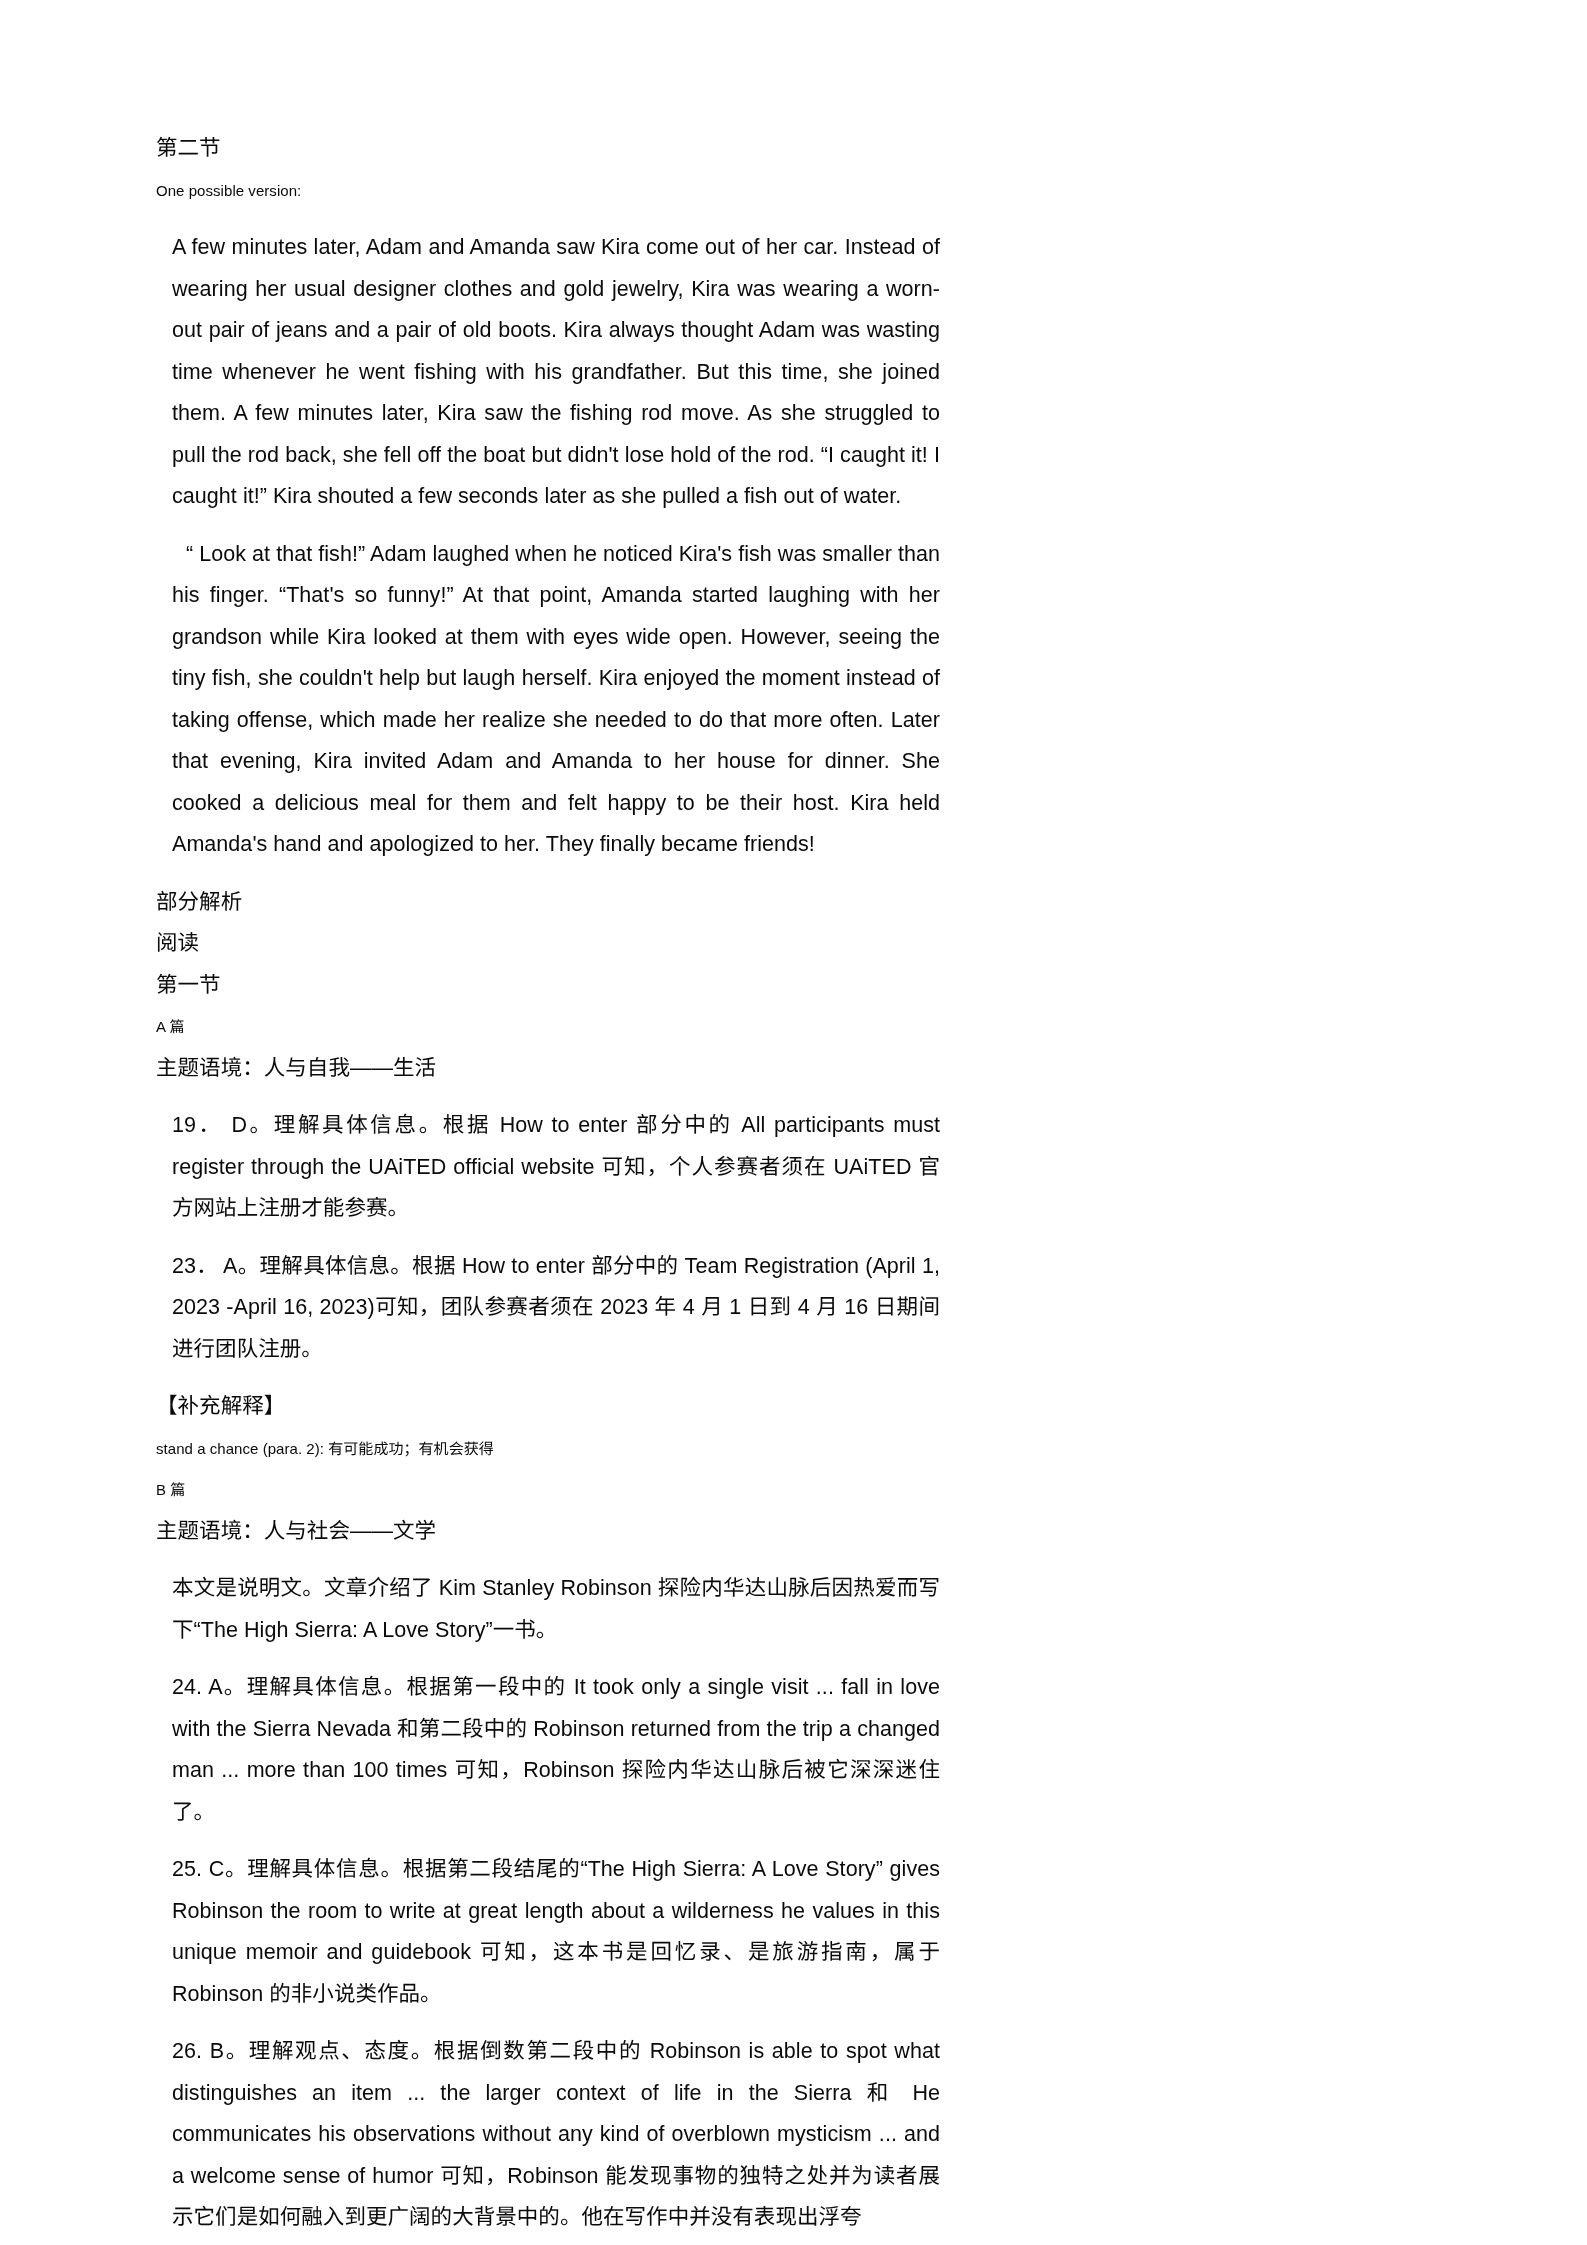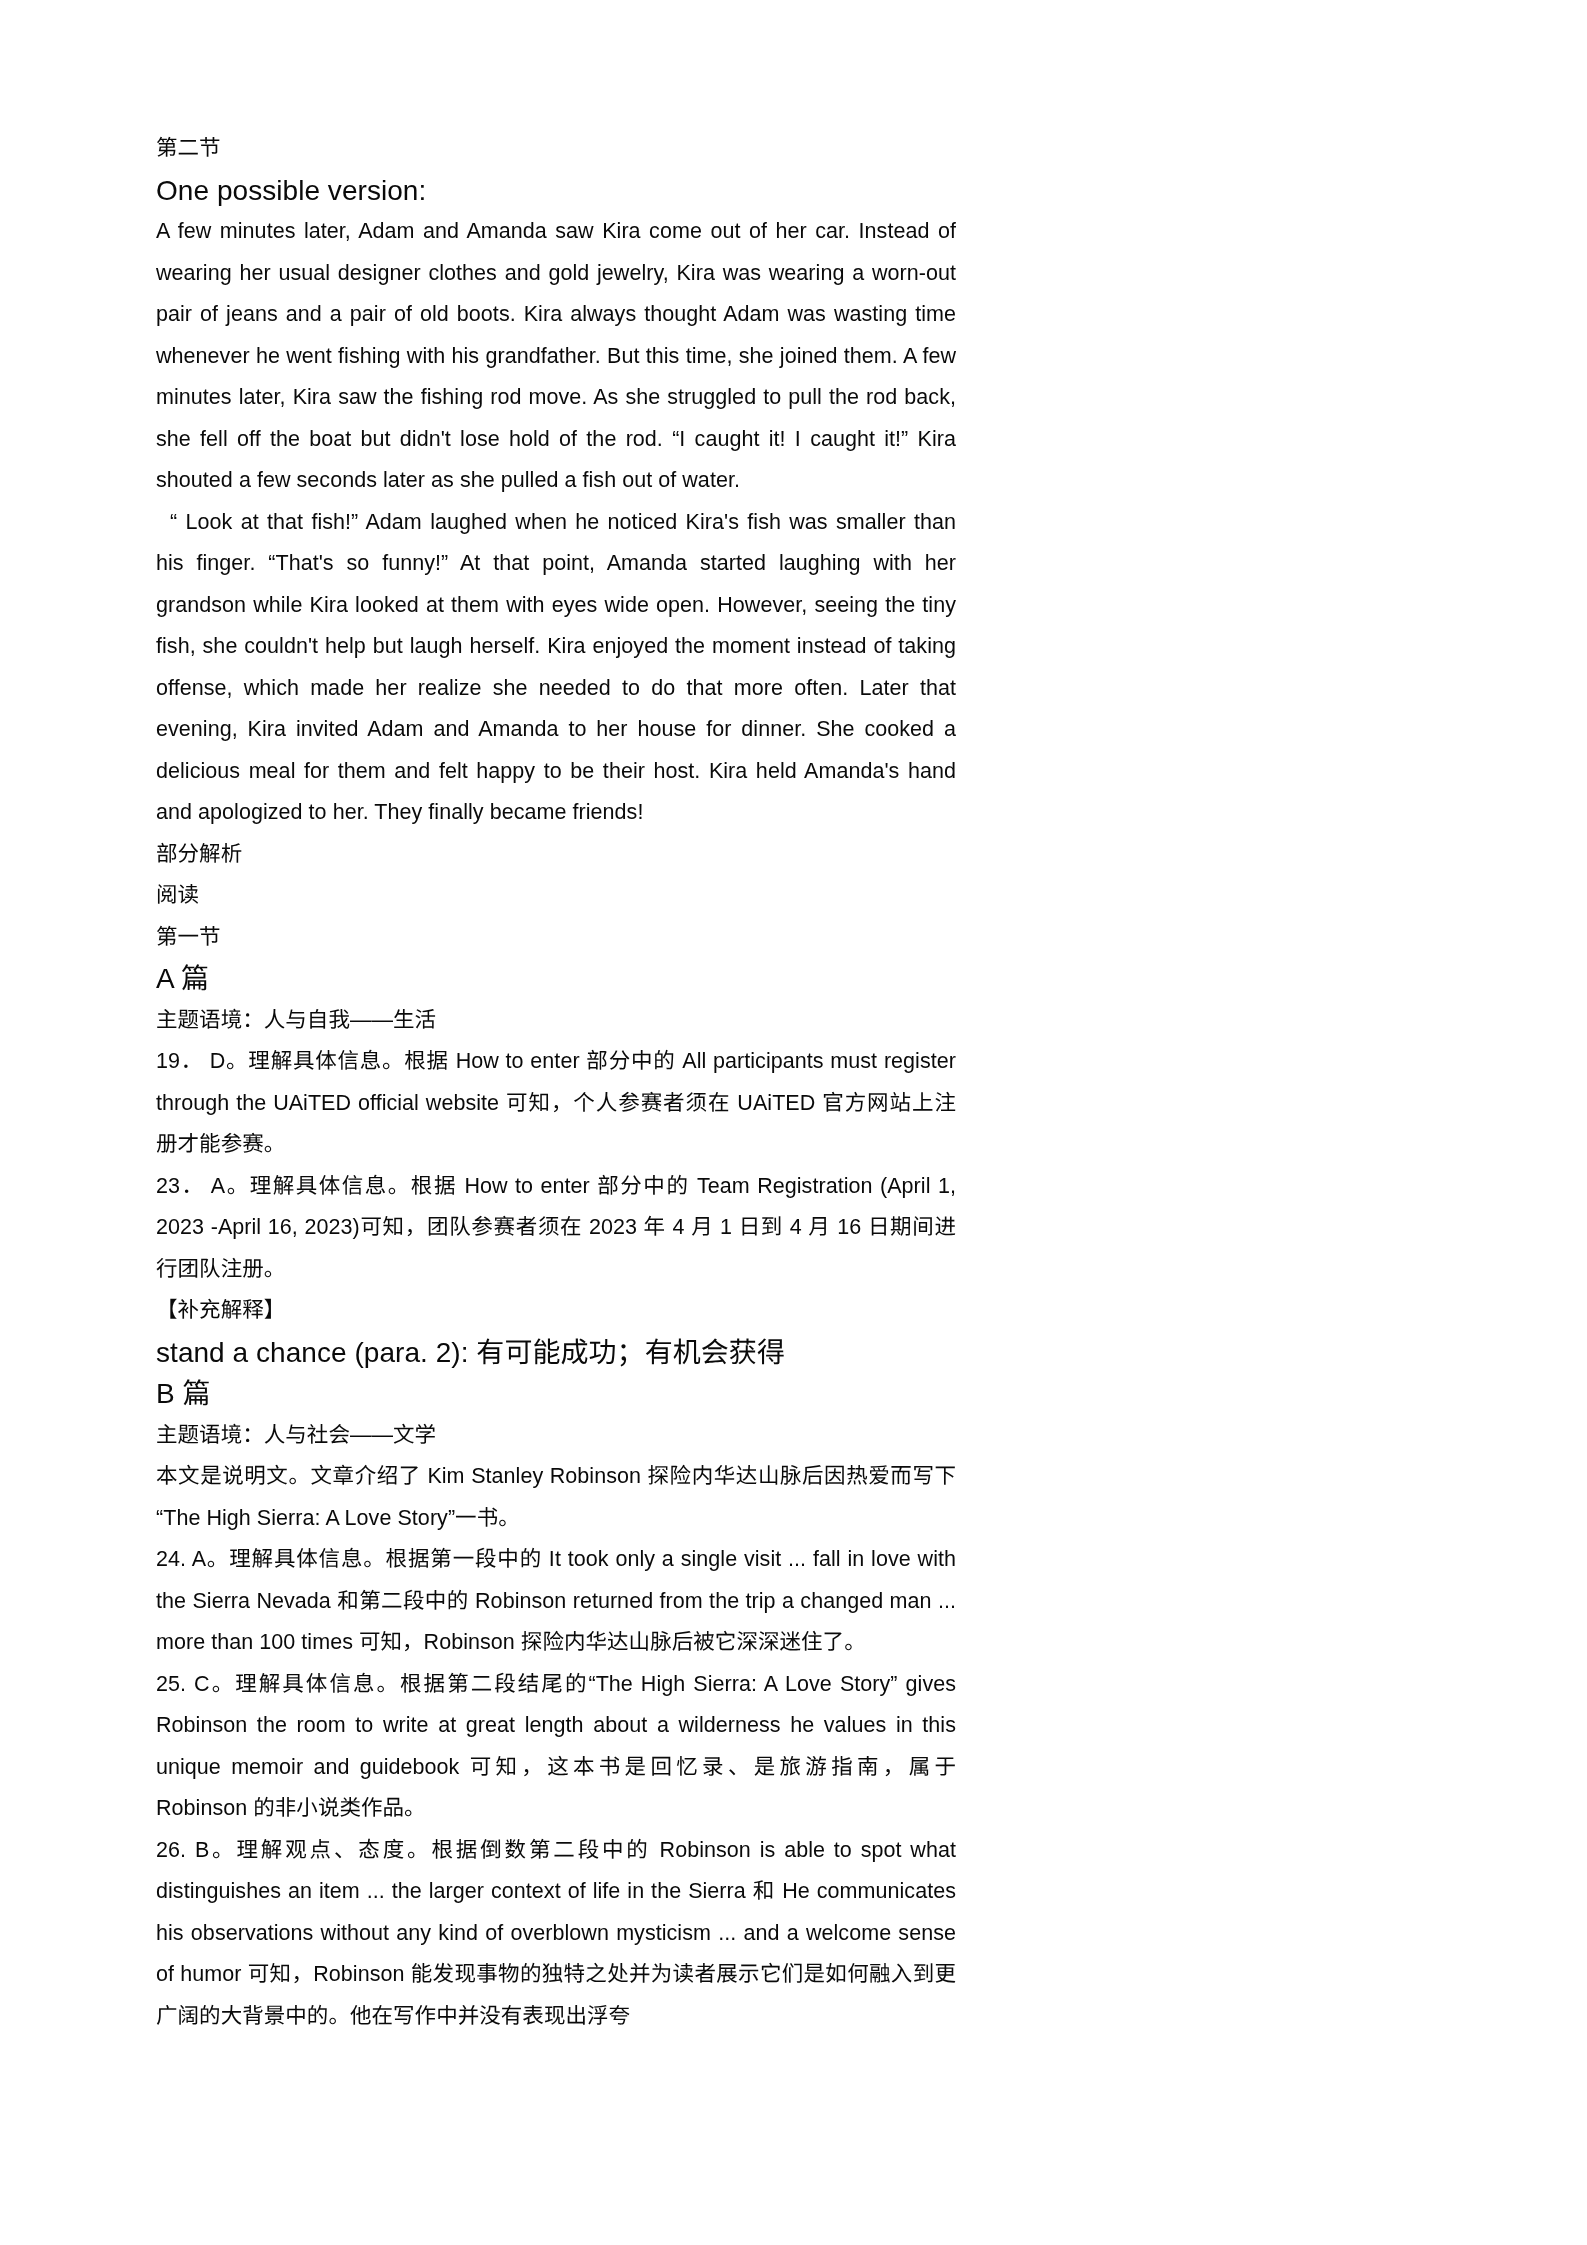--- a/index.html
+++ b/index.html
@@ -25,33 +25,33 @@
   }
   .content {
     position: absolute;
     left: 156px;
     top: 128px;
     width: 800px;
   }
 
   
   .line {
-    font-size: 28px;
+    font-size: 15px;
     line-height: 41.5px;
     letter-spacing: 0.05px;
     white-space: pre-wrap;
     word-spacing: 0px;
   }
   .para {
     font-size: 21.5px;
     line-height: 41.5px;
     text-align: justify;
     text-justify: inter-word;
     text-align-last: left;
-    margin: 0;
+    margin: 16px;
     letter-spacing: 0.05px;
   }
   .para.indent {
     text-indent: 14px;
   }
   .zh {
     font-size: 21.5px;
     line-height: 41.5px;
     margin: 0;
   }

